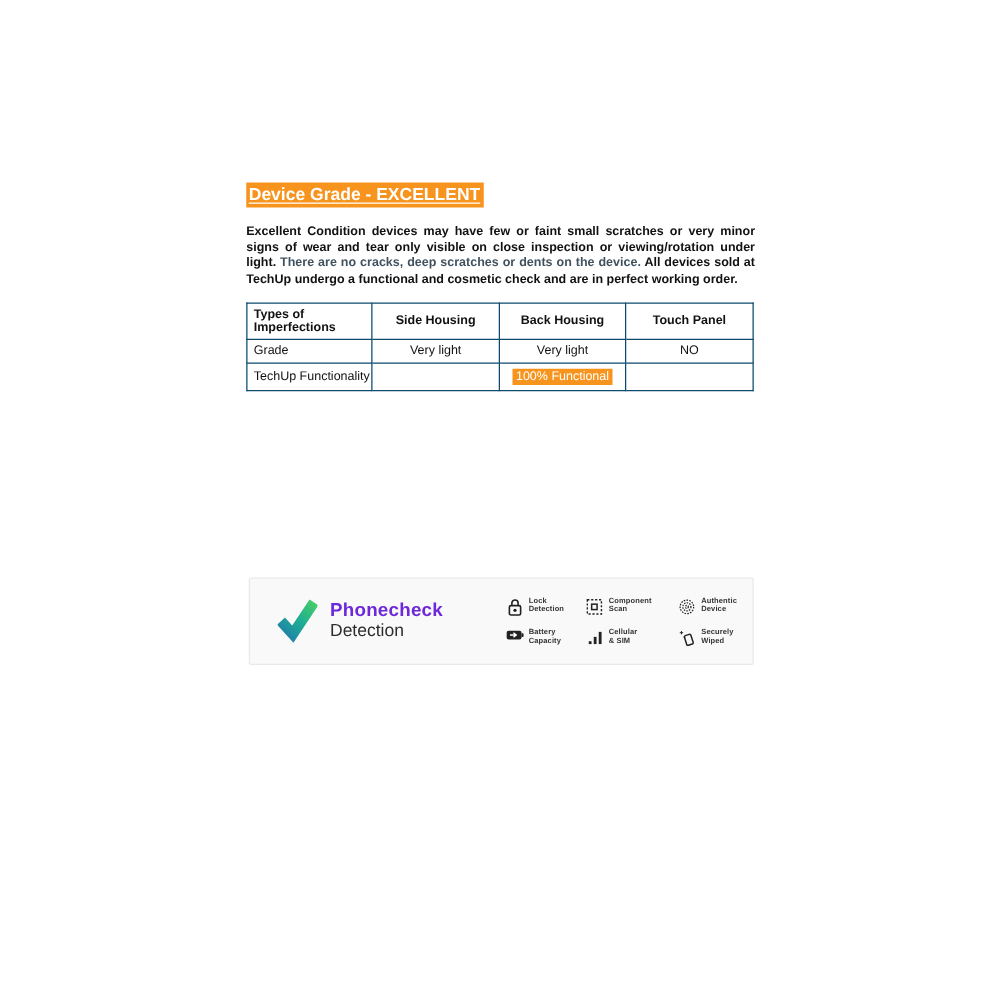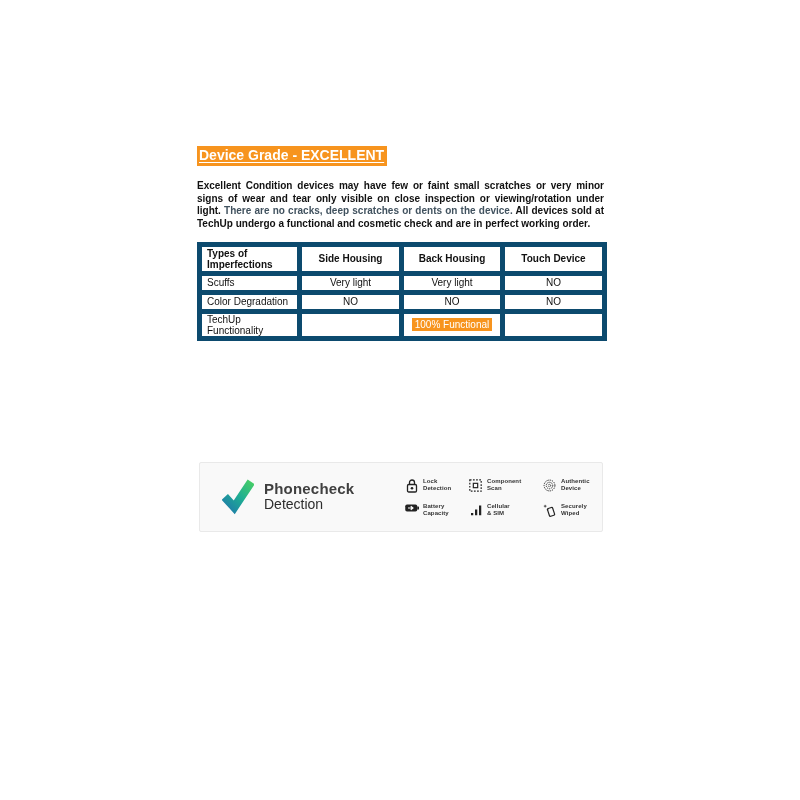--- a/index.html
+++ b/index.html
@@ -13,41 +13,41 @@
   .heading .hl{display:inline-block;background:var(--accent,#F7941E);color:#ffffff;
       padding:0 3px 1px 2px;text-decoration:underline;text-decoration-color:#ffffff;
       text-decoration-thickness:1px;text-underline-offset:2px;}
 
   .desc{margin:14px 0 0 0;font-size:10px;font-weight:bold;line-height:12.7px;
       text-align:justify;color:#111;}
   .desc .muted{color:var(--muted,#41525F);}
 
   
   table.grade-table{margin-top:11px;border-collapse:collapse;table-layout:fixed;width:405px;}
-  .grade-table th,.grade-table td{border:5px solid #0c4a6e;font-size:10px;padding:0;
+  .grade-table th,.grade-table td{border:1px solid #0c4a6e;font-size:10px;padding:0;
       text-align:center;vertical-align:middle;overflow:hidden;}
   .grade-table th{font-weight:bold;}
   .grade-table .c0{text-align:left;padding-left:5px;}
   .grade-table col.colA{width:100px;} .grade-table col.colB{width:102px;}
   .grade-table col.colC{width:101px;} .grade-table col.colD{width:102px;}
   tr.hdr{height:29px;}
   tr.r-std{height:19px;}
   tr.r-tall{height:29px;}
   tr.r-tall td{vertical-align:top;padding-top:3px;}
   tr.r-tall td.c0{padding-top:3px;}
   tr.r-func{height:22px;}
   .hl-small{display:inline-block;background:var(--accent,#F7941E);color:#fff;
       padding:1px 3px;font-size:10px;}
 
   
   .badge-box{position:absolute;left:199px;top:462px;width:402px;height:68px;
       background:#f9f9f9;border:1px solid #e9e9e9;border-radius:2px;}
   .brand{position:absolute;left:22px;top:14px;display:flex;align-items:center;}
   .check-svg{width:32px;height:38px;margin-right:10px;}
-  .brand-name{font-size:15px;font-weight:bold;color:#404040;letter-spacing:.2px;line-height:17px;}
+  .brand-name{font-size:15px;font-weight:bold;color:#6d28d9;letter-spacing:.2px;line-height:17px;}
   .brand-sub{font-size:14px;color:#2d2d2d;line-height:15px;}
 
   .features{position:absolute;left:204px;top:15px;display:grid;
       grid-template-columns:64px 74px 66px;row-gap:10px;}
   .feature{display:flex;align-items:flex-start;}
   .f-icon{width:15px;display:flex;justify-content:center;margin-top:1px;flex:none;}
   .f-label{font-size:6px;font-weight:bold;color:#333;line-height:7px;margin-left:4px;
       letter-spacing:.1px;white-space:nowrap;}
   .f-label span{display:block;}
 </style>
@@ -67,34 +67,28 @@
           <col class="colA">
           <col class="colB">
           <col class="colC">
           <col class="colD">
         </colgroup>
       <thead>
         <tr class="hdr">
           <th class="c0">Types of Imperfections</th>
           <th>Side Housing</th>
           <th>Back Housing</th>
-          <th>Touch Device</th>
+          <th>Touch Panel</th>
         </tr>
       </thead>
       <tbody>
         <tr class="r-std">
-          <td class="c0">Scuffs</td>
+          <td class="c0">Grade</td>
           <td>Very light</td>
           <td>Very light</td>
-          <td>NO</td>
-        </tr>
-        <tr class="r-std">
-          <td class="c0">Color Degradation</td>
-          <td>NO</td>
-          <td>NO</td>
           <td>NO</td>
         </tr>
         <tr class="r-func">
           <td class="c0">TechUp Functionality</td>
           <td></td>
           <td><span class="hl-small">100% Functional</span></td>
           <td></td>
         </tr>
       </tbody>
     </table>

